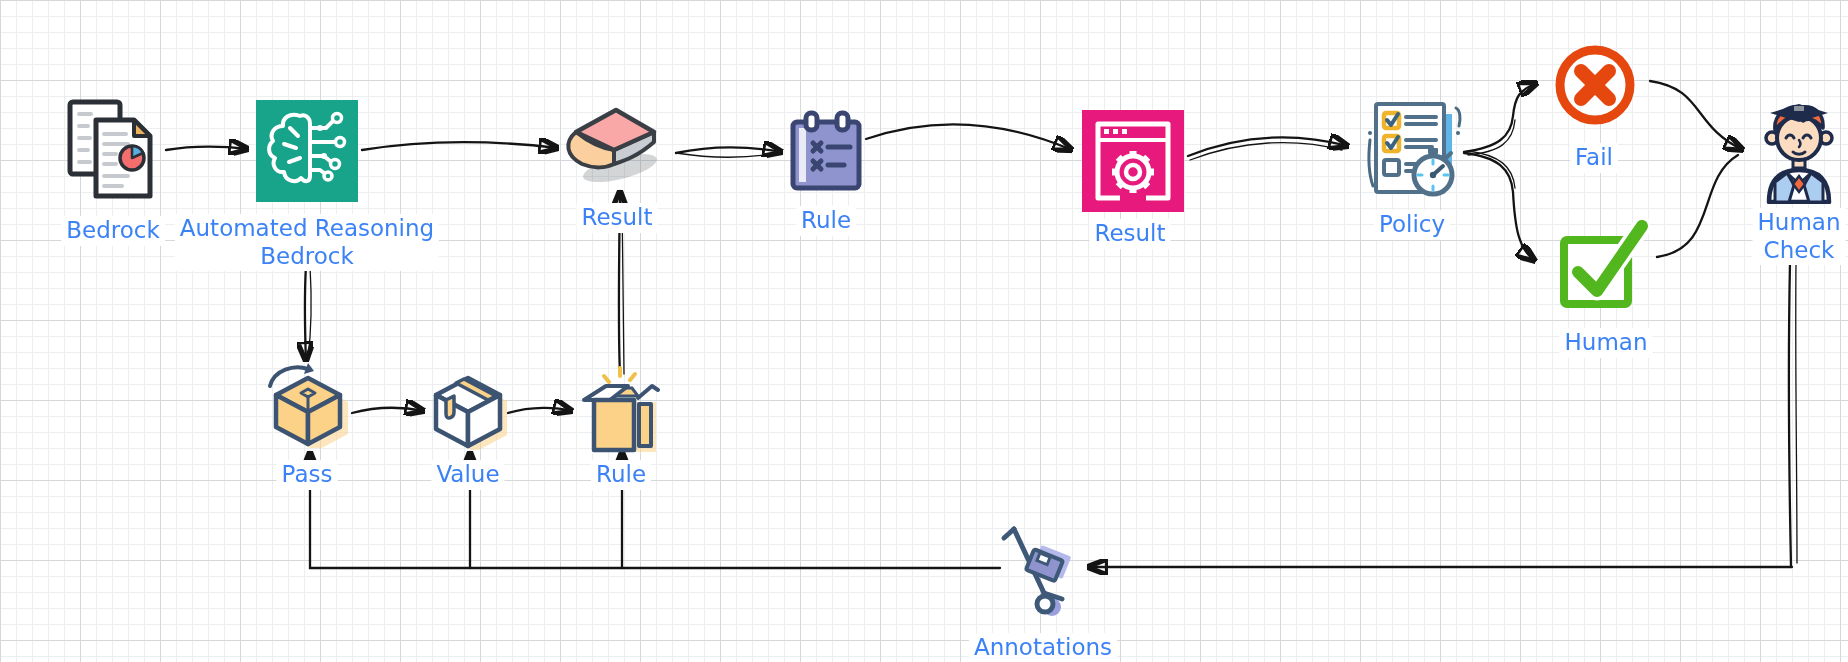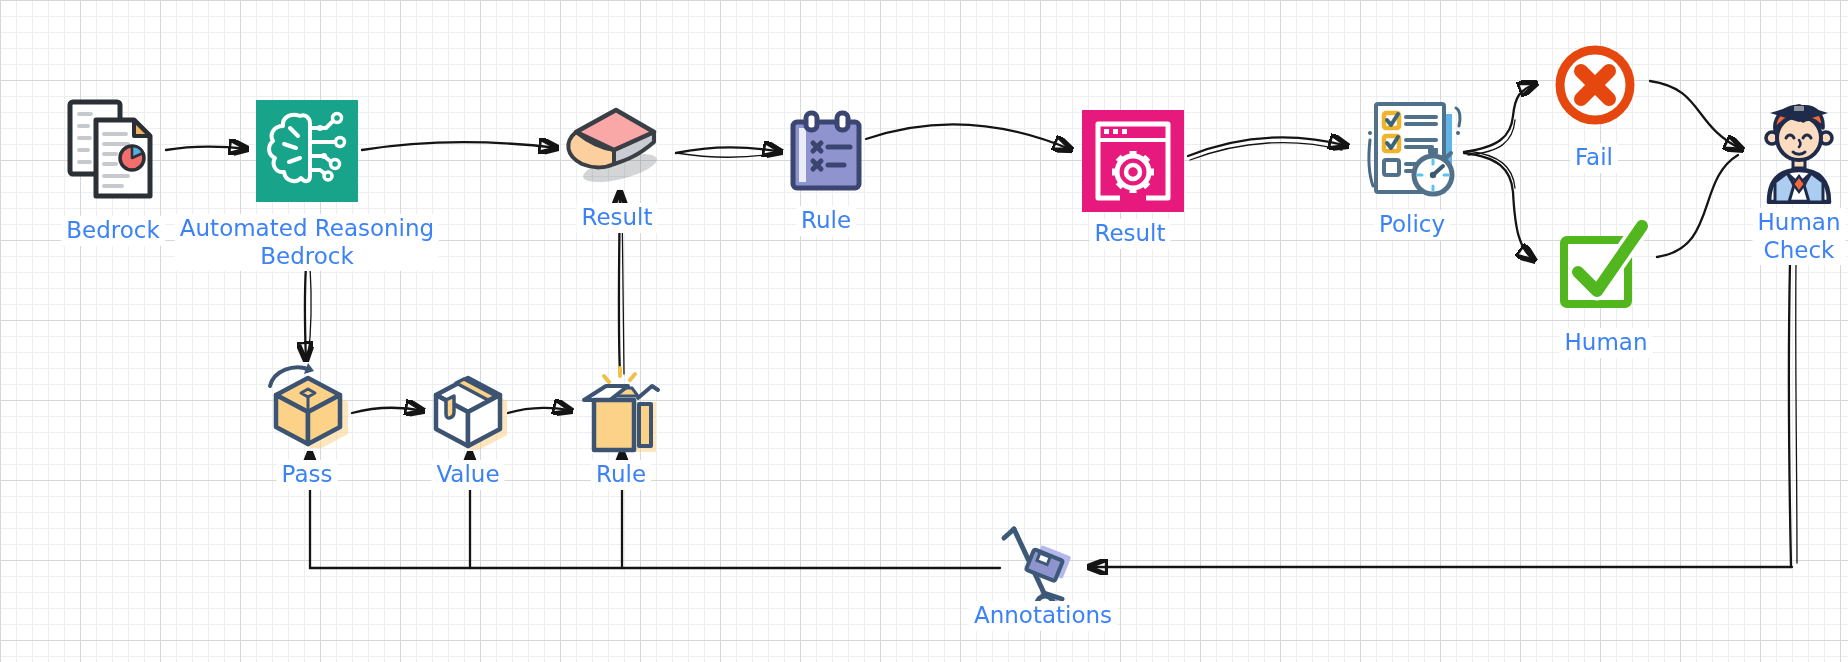--- a/index.html
+++ b/index.html
@@ -329,17 +329,17 @@
       <g stroke="#3E5878" stroke-width="5" fill="none" stroke-linecap="round" stroke-linejoin="round">
         <path d="M4,14 L14,5"></path>
         <path d="M14,5 L44,69"></path>
         <path d="M44,69 L62,75"></path>
       </g>
       <circle cx="45" cy="80" r="8" fill="#fff" stroke="#3E5878" stroke-width="5"></circle>
       <rect x="29" y="30" width="31" height="22" rx="2" fill="#8F94CE" stroke="#3E5878" stroke-width="4" transform="rotate(22 44 41)"></rect>
       <rect x="38" y="31" width="11" height="8" fill="#fff" stroke="#3E5878" stroke-width="3" transform="rotate(22 44 35)"></rect>
     </svg>
   </div>
-  <div class="lbl" style="left:1043px;top:601px">
+  <div class="lbl" style="left:1043px;top:633px">
       <span>Annotations</span>
     </div>
 
 </div>
 
 </body></html>

